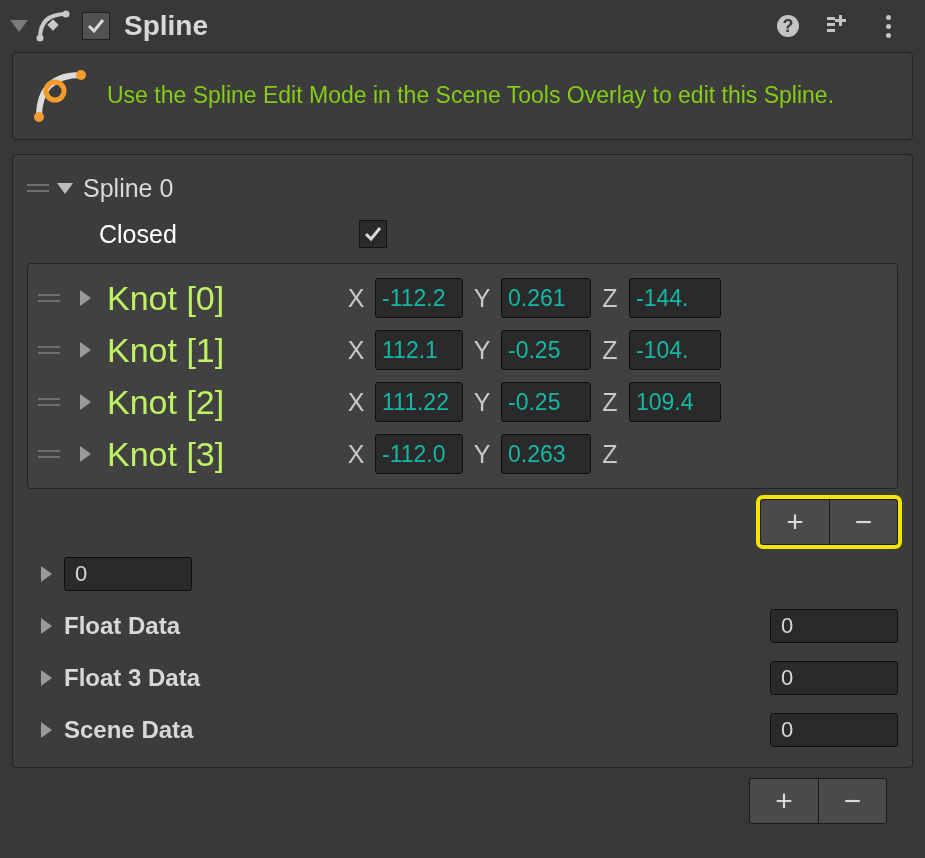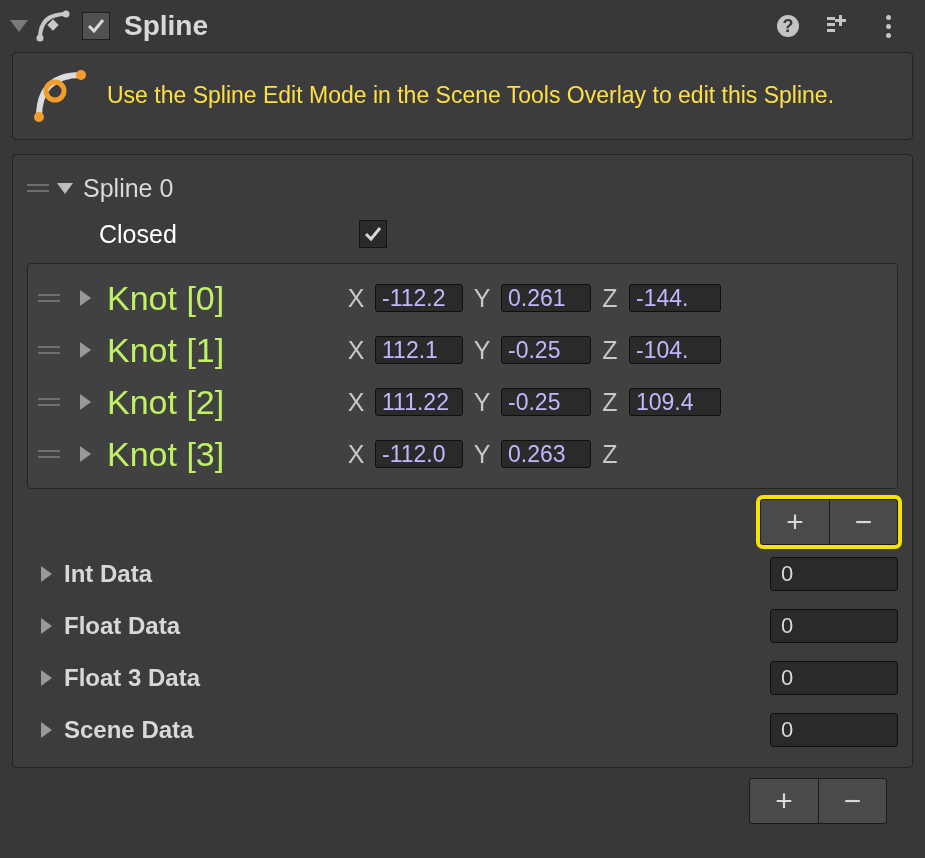--- a/index.html
+++ b/index.html
@@ -28,21 +28,21 @@
   .kebab span { width:5px; height:5px; background:#c4c4c4; border-radius:50%; }
 
   
   .body-wrap { padding:0 12px 12px 12px; }
   .info-box {
     border:1px solid #232323; background:#3c3c3c;
     border-radius:4px; padding:14px 18px; display:flex; align-items:center; gap:18px;
     margin-bottom:14px;
   }
   .info-icon { width:58px; height:58px; flex:0 0 58px; }
-  .info-text { font-size:23px; line-height:1.35; color:#fde047; }
+  .info-text { font-size:23px; line-height:1.35; color:#84cc16; }
 
   .main-box {
     border:1px solid #232323; border-radius:4px; padding:10px 14px 14px 14px;
     background:#3c3c3c;
   }
 
   .section-row {
     display:flex; align-items:center; height:46px;
   }
   .drag-handle { width:30px; display:flex; flex-direction:column; gap:4px; align-items:flex-start; }
@@ -64,22 +64,22 @@
   .knot-box {
     border:1px solid #232323; border-radius:4px; background:#414141;
     padding:8px 10px; margin-top:6px;
   }
   .knot-row { display:flex; align-items:center; height:52px; gap:6px; }
   .knot-row .drag-handle { width:36px; }
   .knot-row .tri-right { border-left-color:#999; margin-right:10px; }
   .knot-label { font-size:34px; color:#bef264; flex:0 0 230px; }
   .axis-label { font-size:25px; color:#c8c8c8; width:26px; text-align:center; }
   .num-field {
-    background:#2a2a2a; border:1px solid #0f0f0f; color:#c4b5fd; font-size:23px;
-    height:28px; border-radius:3px; padding:0 6px; text-align:left; overflow:hidden; white-space:nowrap;
+    background:#2a2a2a; border:1px solid #0f0f0f; color:#14b8a6; font-size:23px;
+    height:40px; border-radius:3px; padding:0 6px; text-align:left; overflow:hidden; white-space:nowrap;
     display:flex; align-items:center;
   }
   .fX { width:88px; } .fY { width:90px; } .fZ { width:92px; }
 
   .plusminus {
     display:flex; justify-content:flex-end; margin-top:10px;
   }
   .pm-box {
     display:flex; background:#4a4a4a; border:1px solid #1a1a1a; border-radius:3px; overflow:hidden;
   }
@@ -243,21 +243,20 @@
 
     <div class="plusminus">
       <div class="pm-box highlight">
         <div class="pm-btn">+</div>
         <div class="pm-btn">−</div>
       </div>
     </div>
 
     <div class="data-row">
       <div class="tri-right"></div>
-      <div class="data-label">Int Data</div>
       <div class="data-count">0</div>
     </div>
     <div class="data-row">
       <div class="tri-right"></div>
       <div class="data-label">Float Data</div>
       <div class="data-count">0</div>
     </div>
     <div class="data-row">
       <div class="tri-right"></div>
       <div class="data-label">Float 3 Data</div>

